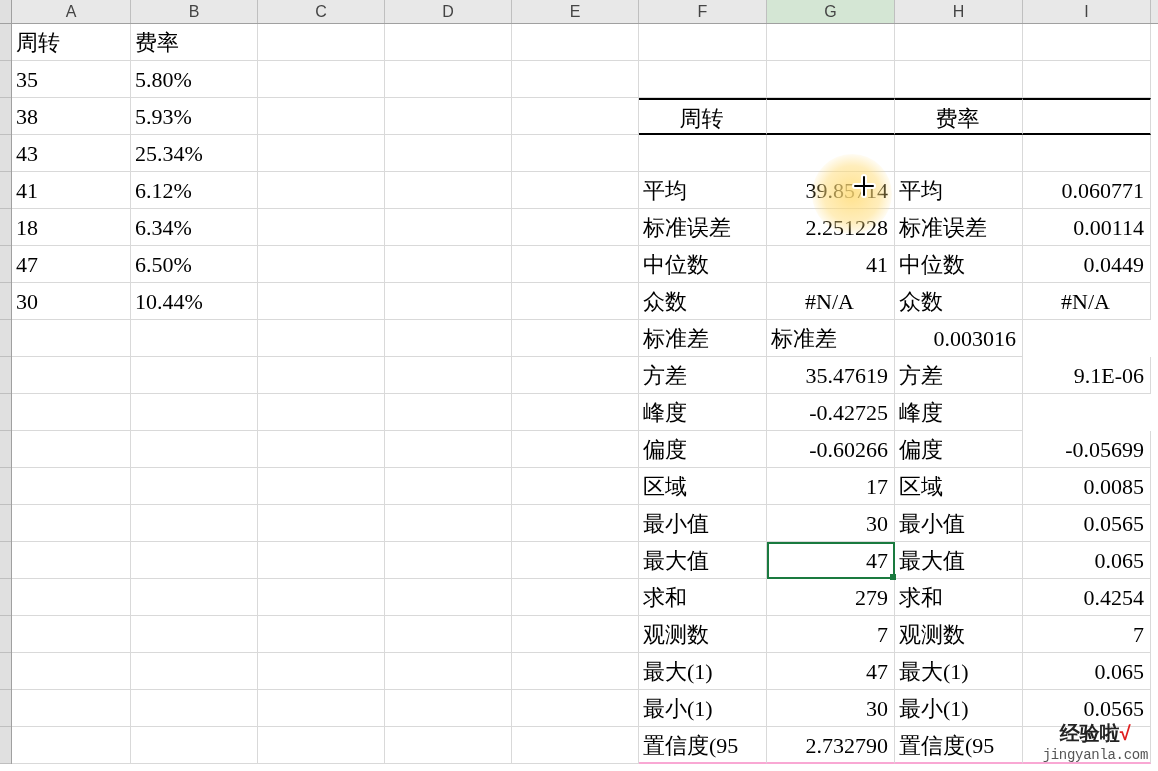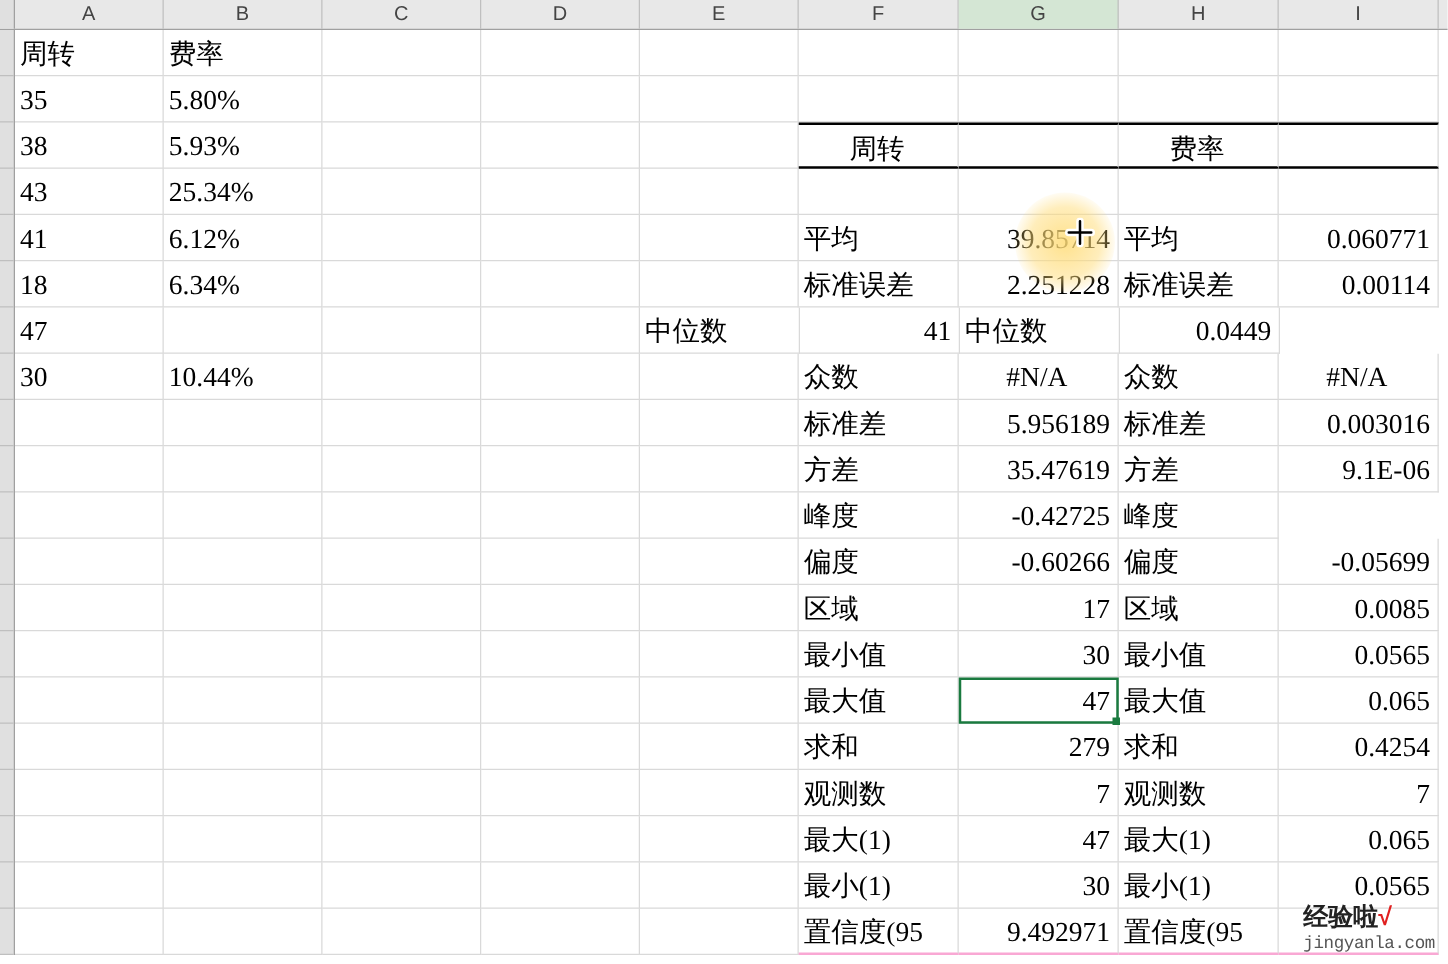--- a/index.html
+++ b/index.html
@@ -120,21 +120,21 @@
       pointer-events: none;
     }
     .cursor-plus svg { display:block; }
     
     .watermark {
       position: absolute;
       right: 10px;
       bottom: 8px;
       z-index: 10;
       font-family: "Microsoft YaHei", sans-serif;
-      text-align: left;
+      text-align: center;
     }
     .watermark .l1 { font-size: 20px; font-weight: bold; color: #222; }
     .watermark .l1 .chk { color: #e02020; }
     .watermark .l2 { font-size: 14px; color: #555; letter-spacing: -0.3px; font-family: Liberation Mono, monospace; }
   </style>
 </head>
 <body>
 
 <div class="spreadsheet">
   <div class="col-headers">
@@ -243,20 +243,21 @@
         <div class="cell wD"></div>
         <div class="cell wE"></div>
         <div class="cell wF txt">标准误差</div>
         <div class="cell wG num">2.251228</div>
         <div class="cell wH txt">标准误差</div>
         <div class="cell wI num">0.00114</div>
       </div>
 
       <div class="row">
         <div class="cell wA txt">47</div>
+        <div class="cell wB txt">6.50%</div>
         <div class="cell wC"></div>
         <div class="cell wD"></div>
         <div class="cell wE"></div>
         <div class="cell wF txt">中位数</div>
         <div class="cell wG num">41</div>
         <div class="cell wH txt">中位数</div>
         <div class="cell wI num">0.0449</div>
       </div>
 
       <div class="row">
@@ -271,21 +272,20 @@
         <div class="cell wI num" style="text-align:center;">#N/A</div>
       </div>
 
       <div class="row">
         <div class="cell wA"></div>
         <div class="cell wB"></div>
         <div class="cell wC"></div>
         <div class="cell wD"></div>
         <div class="cell wE"></div>
         <div class="cell wF txt">标准差</div>
-        <div class="cell wG num">5.956189</div>
         <div class="cell wH txt">标准差</div>
         <div class="cell wI num">0.003016</div>
       </div>
 
       <div class="row">
         <div class="cell wA"></div>
         <div class="cell wB"></div>
         <div class="cell wC"></div>
         <div class="cell wD"></div>
         <div class="cell wE"></div>
@@ -402,21 +402,21 @@
         <div class="cell wI num">0.0565</div>
       </div>
 
       <div class="row">
         <div class="cell wA"></div>
         <div class="cell wB"></div>
         <div class="cell wC"></div>
         <div class="cell wD"></div>
         <div class="cell wE"></div>
         <div class="cell wF txt sect-end">置信度(95</div>
-        <div class="cell wG num sect-end">9.492971</div>
+        <div class="cell wG num sect-end">2.732790</div>
         <div class="cell wH txt sect-end">置信度(95</div>
         <div class="cell wI num sect-end"></div>
       </div>
 
       <div class="selected-cell" style="top:518px; left:755px; width:128px; height:37px;">
         <div class="selected-handle"></div>
       </div>
 
       <div class="spotlight" style="top:130px; left:800px;"></div>
 

